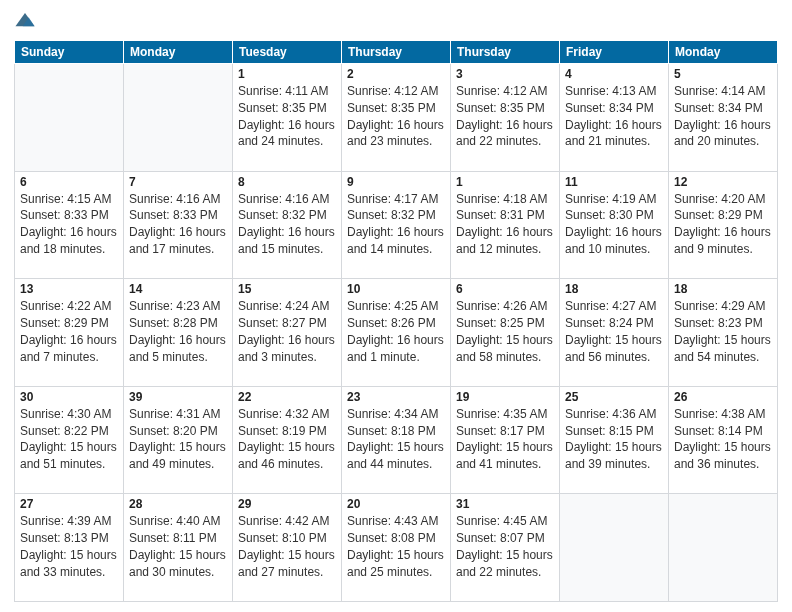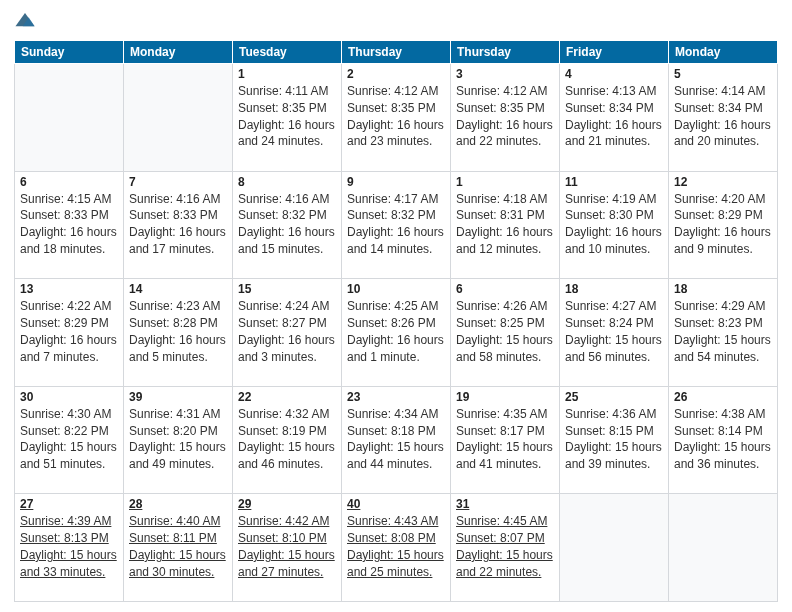--- a/index.html
+++ b/index.html
@@ -86,21 +86,20 @@
       margin-bottom: 2px;
       color: #222;
     }
     .day-info {
       font-size: 12px;
       color: #333;
       line-height: 1.4;
     }
     .row-last td {
       height: 70px;
-      text-decoration: underline;
     }
   </style>
 </head>
 <body>
 
 <div class="page">
   <div class="header">
     <div class="logo">
       <svg class="logo-icon" viewBox="0 0 30 30" xmlns="http://www.w3.org/2000/svg">
         <polygon points="15,4 28,22 2,22" fill="#1a5276" opacity="0.85"></polygon>
@@ -250,21 +249,21 @@
           </td>
           <td>
             <div class="day-number">28</div>
             <div class="day-info">Sunrise: 4:40 AM<br>Sunset: 8:11 PM<br>Daylight: 15 hours and 30 minutes.</div>
           </td>
           <td>
             <div class="day-number">29</div>
             <div class="day-info">Sunrise: 4:42 AM<br>Sunset: 8:10 PM<br>Daylight: 15 hours and 27 minutes.</div>
           </td>
           <td>
-            <div class="day-number">40</div>
+            <div class="day-number">20</div>
             <div class="day-info">Sunrise: 4:43 AM<br>Sunset: 8:08 PM<br>Daylight: 15 hours and 25 minutes.</div>
           </td>
           <td>
             <div class="day-number">31</div>
             <div class="day-info">Sunrise: 4:45 AM<br>Sunset: 8:07 PM<br>Daylight: 15 hours and 22 minutes.</div>
           </td>
           <td class="empty"></td>
           <td class="empty"></td>
         </tr>
       </tbody>

